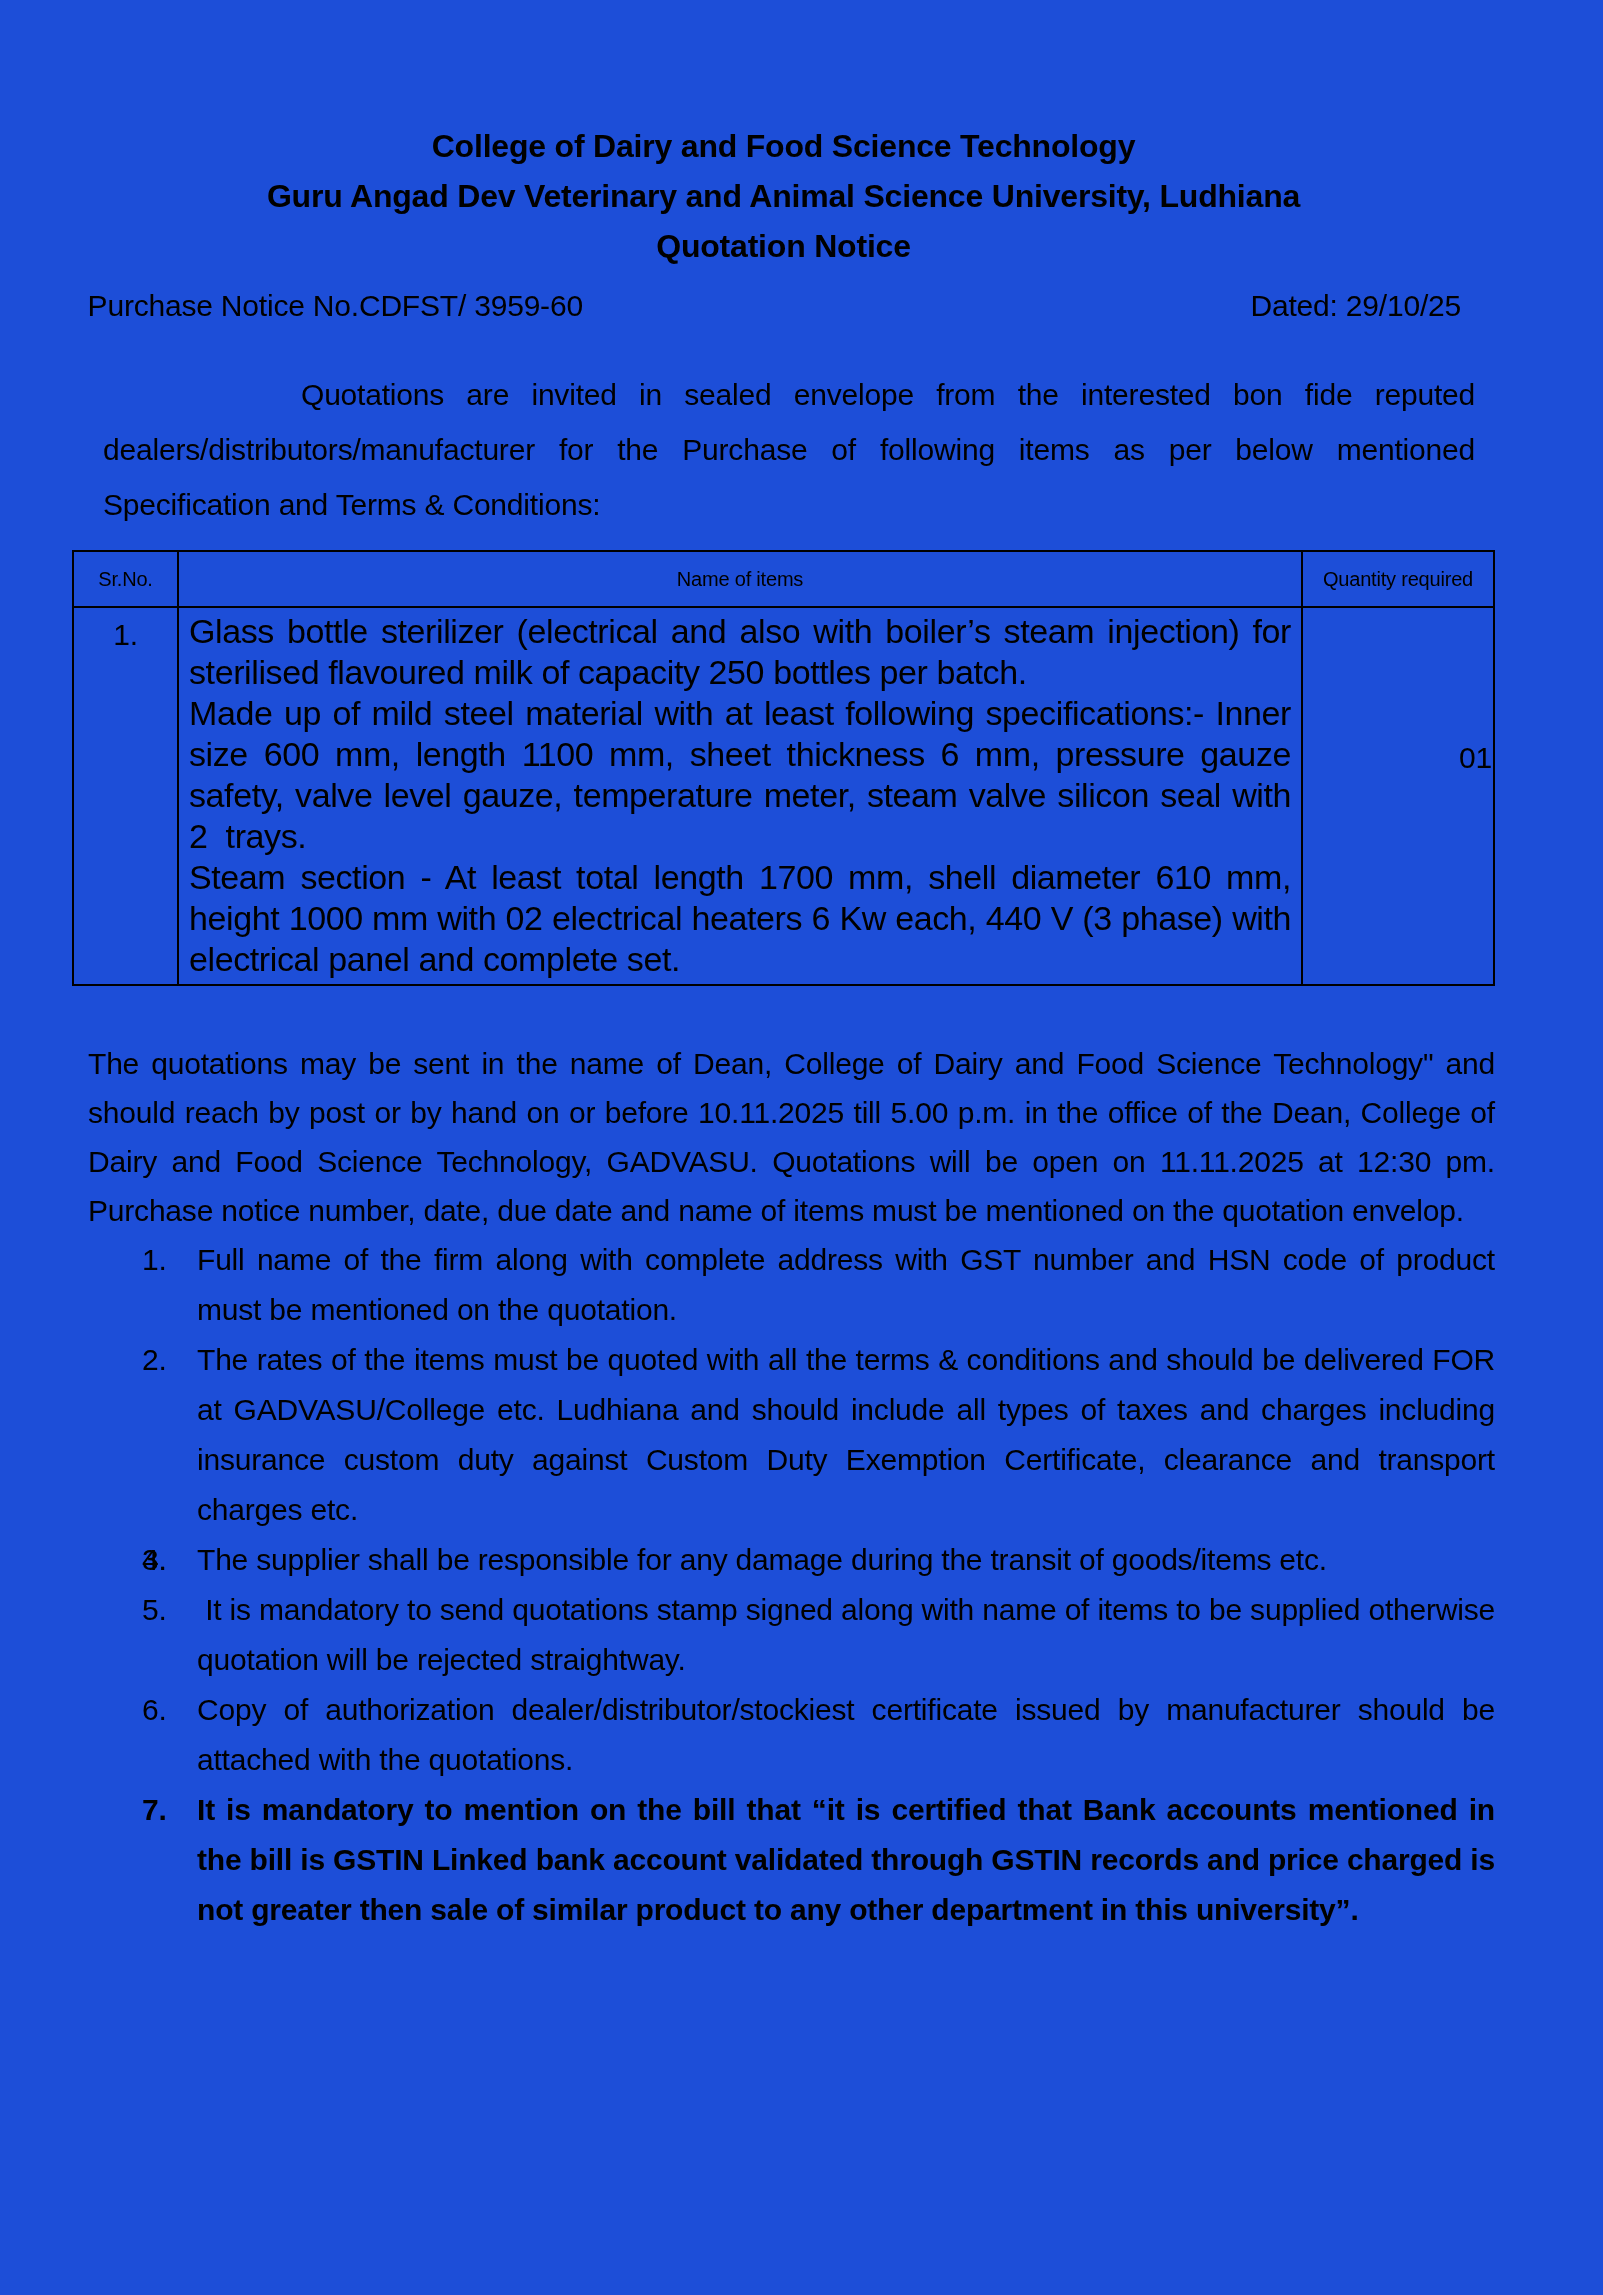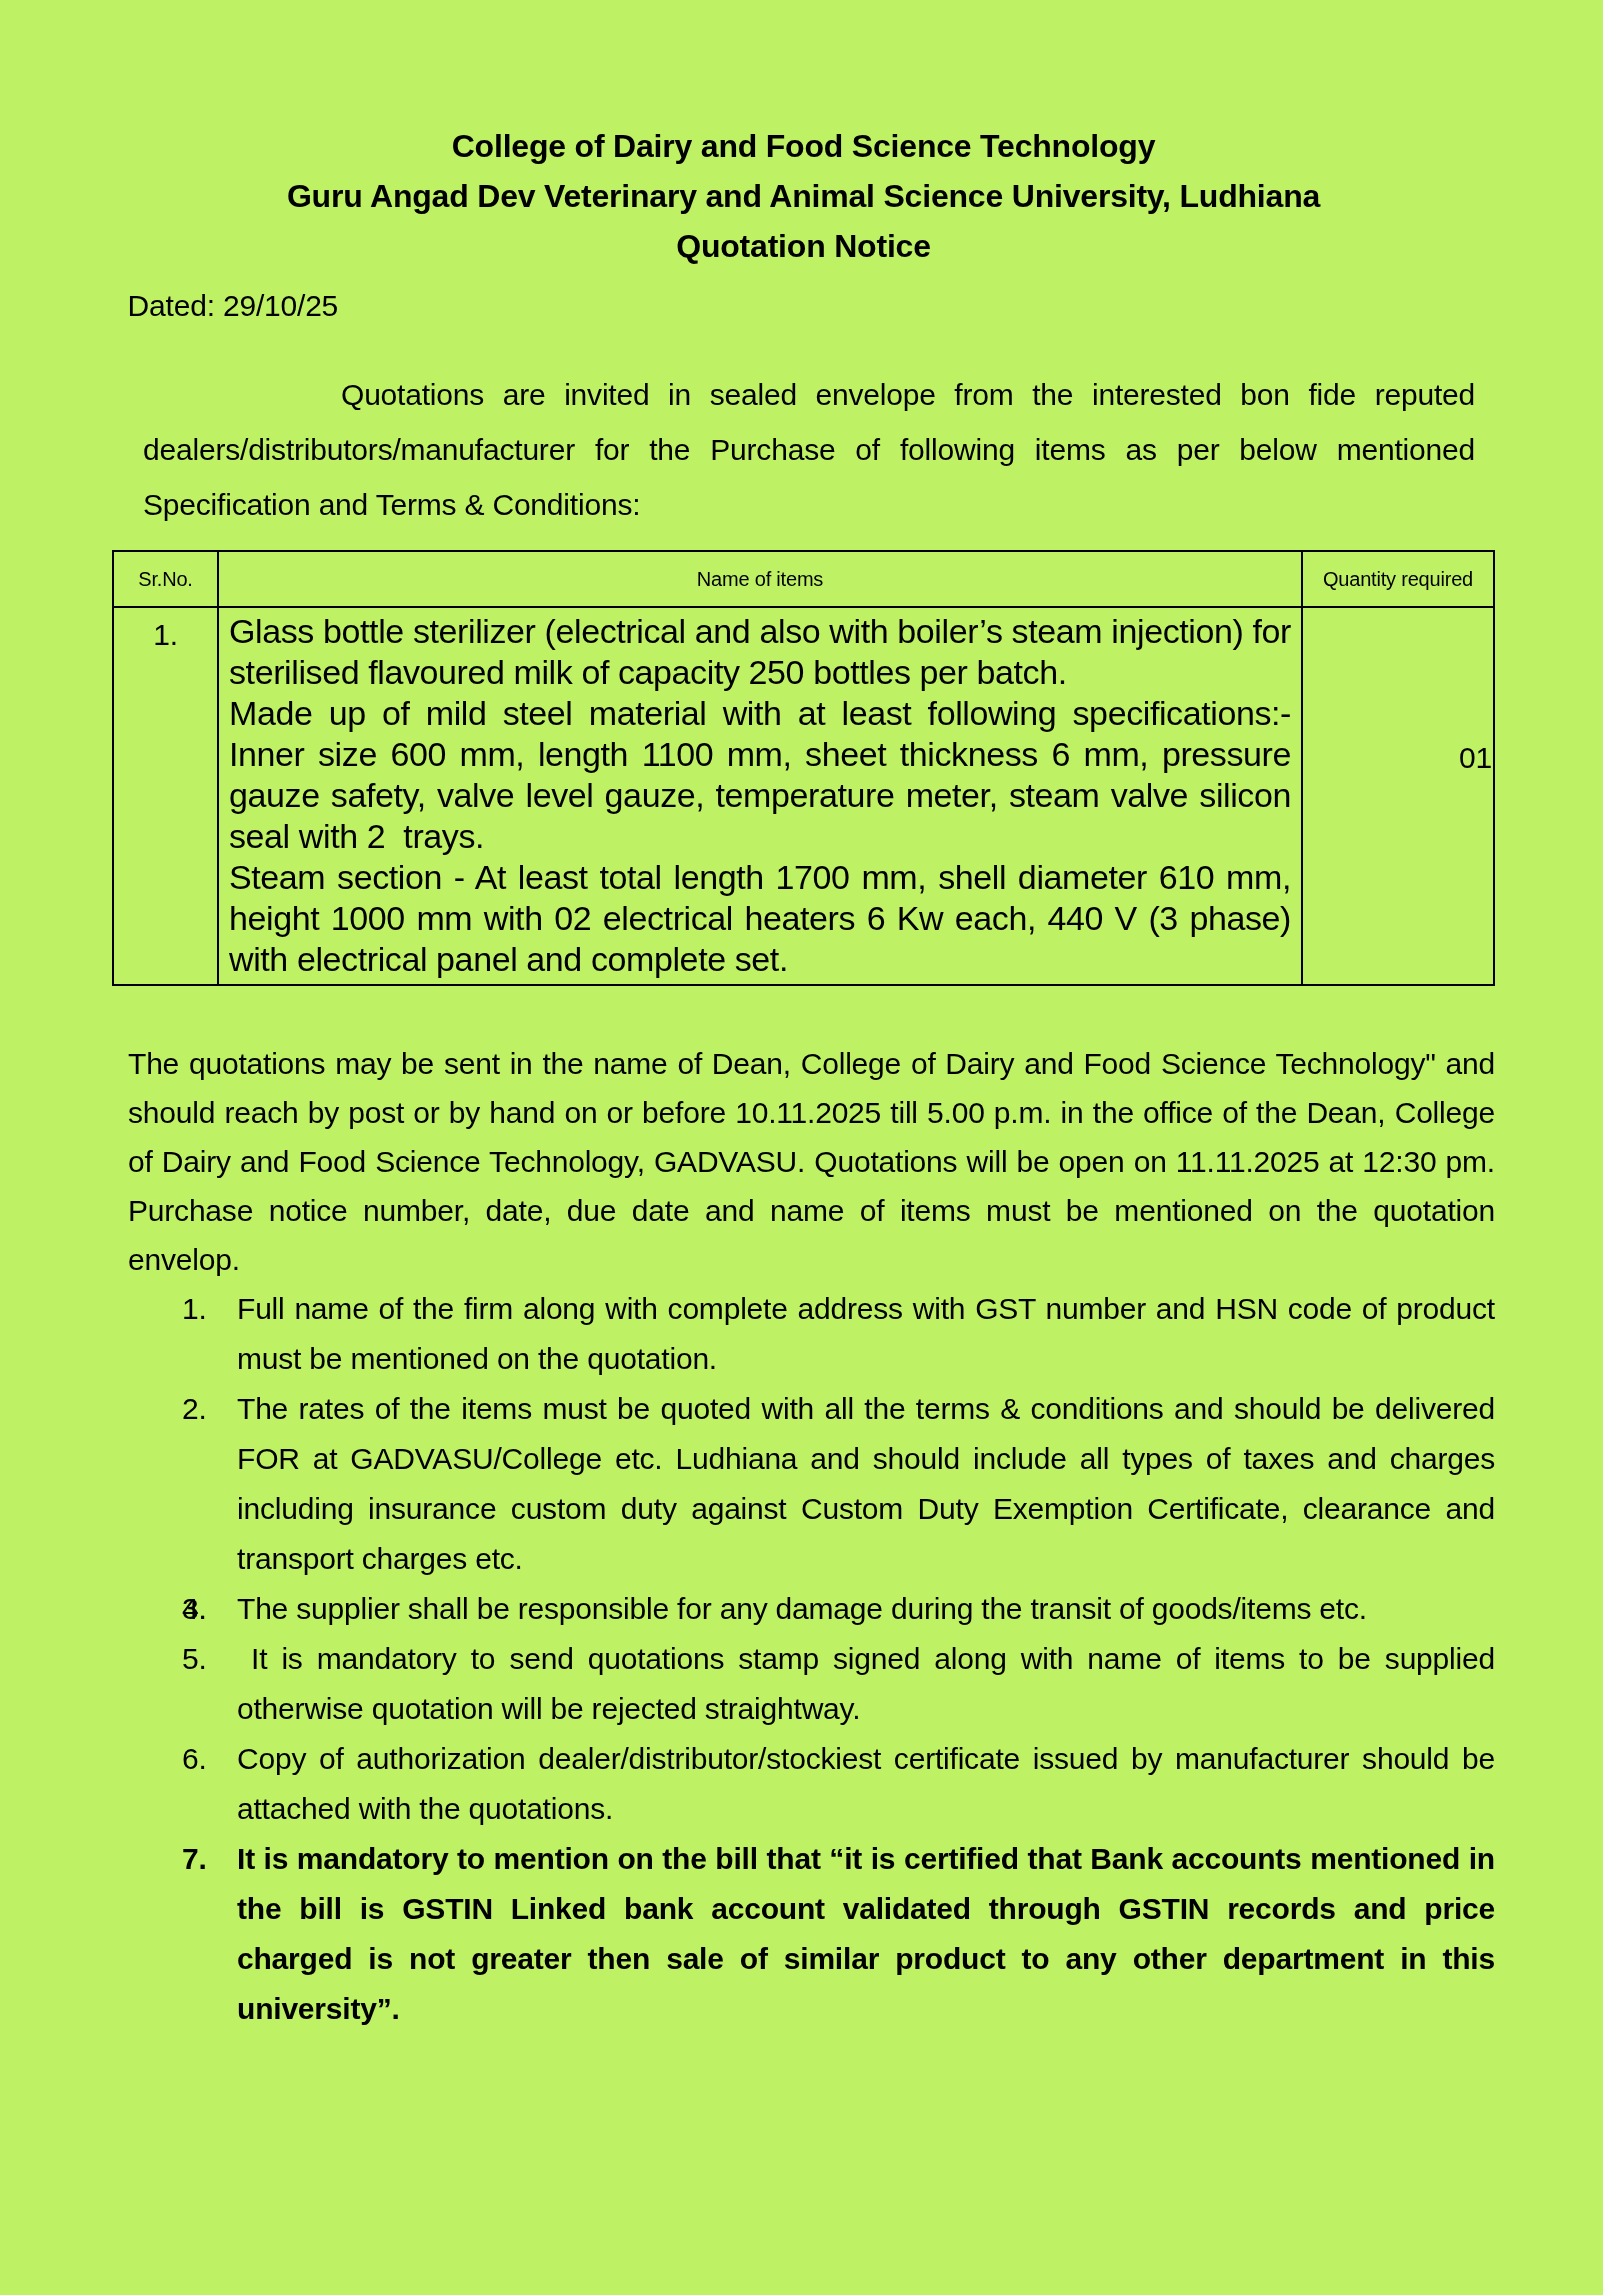--- a/index.html
+++ b/index.html
@@ -5,26 +5,26 @@
   html, body {
     margin: 0;
     padding: 0;
     background: #ffffff;
   }
   .page {
     position: relative;
     width: 1604px;
     height: 2295px;
     box-sizing: border-box;
-    background: #bef264;
+    background: #1d4ed8;
     color: #000000;
     font-family: "Liberation Sans", sans-serif;
     font-size: 30px;
     letter-spacing: -0.2px;
-    padding: 121px 109px 0 112px;
+    padding: 121px 109px 0 72px;
     overflow: hidden;
   }
   .title-line {
     font-weight: 700;
     font-size: 32px;
     line-height: 50px;
     text-align: center;
     margin: 0;
   }
   .notice-row {
@@ -105,20 +105,21 @@
 
 <div class="page">
 
   <div>
     <p class="title-line">College of Dairy and Food Science Technology</p>
     <p class="title-line">Guru Angad Dev Veterinary and Animal Science University, Ludhiana</p>
     <p class="title-line">Quotation Notice</p>
   </div>
 
   <div class="notice-row">
+    <span>Purchase Notice No.CDFST/ 3959-60</span>
     <span class="notice-dated">Dated: 29/10/25</span>
   </div>
 
   <p class="intro-para">Quotations are invited in sealed envelope from the interested bon fide reputed dealers/distributors/manufacturer for the Purchase of following items as per below mentioned Specification and Terms &amp; Conditions:</p>
 
   <table class="items-table">
     <colgroup>
       <col class="col-sr">
       <col class="col-name">
       <col class="col-qty">

